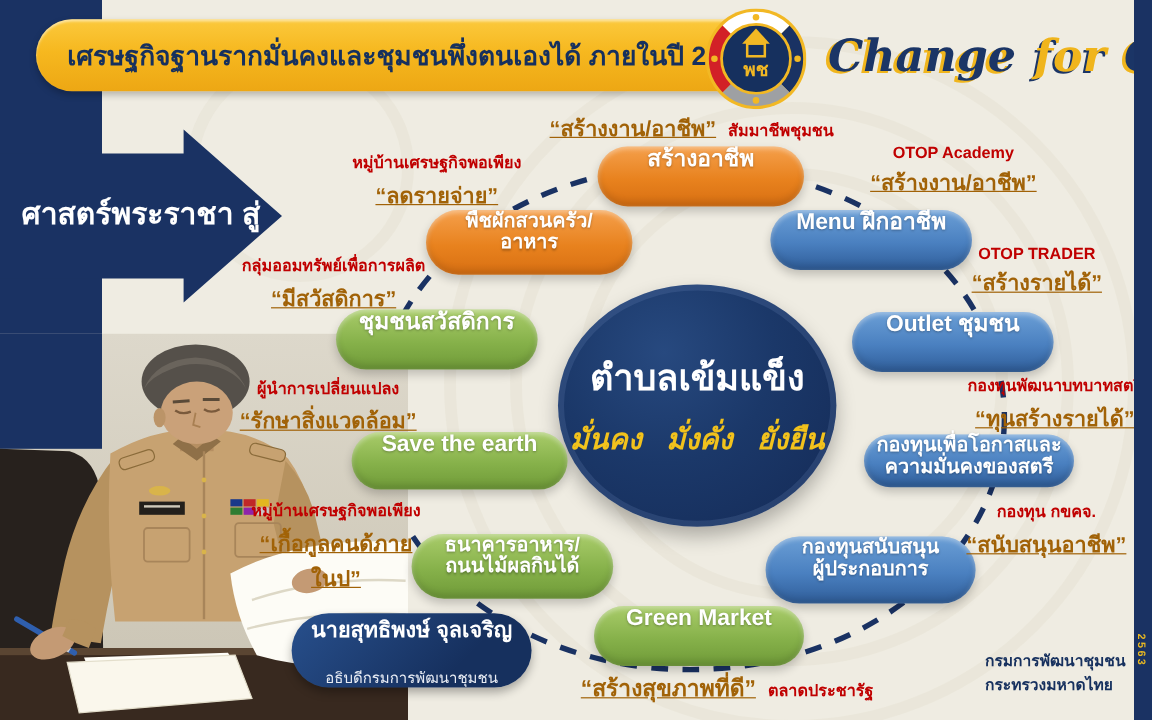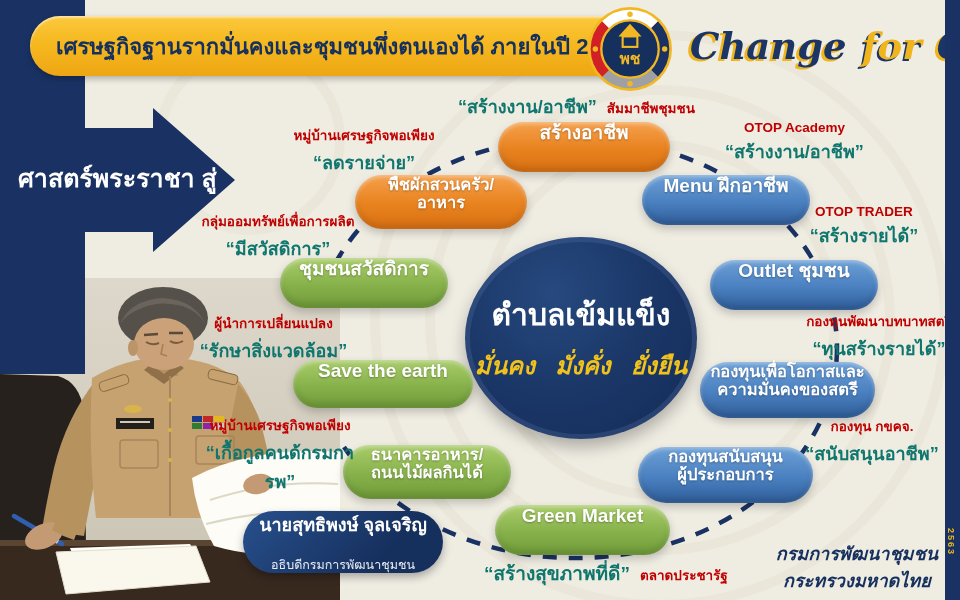--- a/index.html
+++ b/index.html
@@ -46,34 +46,34 @@
   .pill span{display:block;}
   .pill span:empty{display:none;}
   .pill.one{font-size:19px;}
   .pill.two{font-size:16.5px;}
   .orange{background:linear-gradient(180deg,#f5a04c 0%,#e8821e 55%,#d86f12 100%);}
   .blue{background:linear-gradient(180deg,#6b9fd6 0%,#4a80c0 55%,#2f5d99 100%);}
   .green{background:linear-gradient(180deg,#a9cc6a 0%,#86b14a 55%,#6f9a38 100%);}
   
   .lbl{position:absolute;display:flex;flex-direction:column;gap:2px;text-align:center;z-index:5;}
   .lbl .red,.lblrow .red{font-size:13.5px;font-weight:bold;color:#c00000;}
-  .lbl .navy,.lblrow .navy{font-size:18px;font-weight:bold;color:#0f766e;}
+  .lbl .navy,.lblrow .navy{font-size:18px;font-weight:bold;color:#a16207;text-decoration:underline;}
   .lblrow{position:absolute;display:flex;align-items:baseline;gap:10px;white-space:nowrap;z-index:5;}
   
   .photo{position:absolute;left:0;top:278px;width:340px;height:322px;z-index:2;}
   
   .namebox{position:absolute;left:243px;top:511px;width:200px;height:62px;border-radius:31px;
            background:linear-gradient(135deg,#28508d 0%,#16305e 70%);z-index:6;
            display:flex;flex-direction:column;align-items:center;justify-content:center;
            box-shadow:0 4px 8px rgba(0,0,0,.3);}
   .namebox .n1{color:#fff;font-size:18px;font-weight:bold;}
   .namebox .n2{color:#e9edf5;font-size:12.5px;margin-top:16px;}
   
-  .credit{position:absolute;right:22px;top:541px;text-align:center;color:#16305e;
-          font-size:18px;font-weight:bold;line-height:1.5;z-index:5;font-style:italic;}
+  .credit{position:absolute;right:22px;top:541px;text-align:left;color:#16305e;
+          font-size:13px;font-weight:bold;line-height:1.5;z-index:5;}
 </style>
 </head>
 <body>
 
 <div class="stage">
 
   <svg class="wm" width="960" height="600">
     <g fill="none" stroke="#e6e2d3" stroke-width="10" opacity="0.5">
       <circle cx="660" cy="320" r="175"></circle>
         <circle cx="660" cy="320" r="230"></circle>
@@ -201,21 +201,21 @@
   <div class="pill orange two" style="left:355px;top:175px;width:172px;height:54px">
     <span>พืชผักสวนครัว/</span>
       <span>อาหาร</span>
   </div>
   <div class="pill blue one" style="left:642px;top:175px;width:168px;height:50px">
     <span>Menu ฝึกอาชีพ</span>
   </div>
   <div class="pill blue one" style="left:710px;top:260px;width:168px;height:50px">
     <span>Outlet ชุมชน</span>
   </div>
-  <div class="pill blue two" style="left:700px;top:362px;width:175px;height:56px">
+  <div class="pill blue two" style="left:720px;top:362px;width:175px;height:44px">
     <span>กองทุนเพื่อโอกาสและ</span>
       <span>ความมั่นคงของสตรี</span>
   </div>
   <div class="pill blue two" style="left:638px;top:447px;width:175px;height:56px">
     <span>กองทุนสนับสนุน</span>
       <span>ผู้ประกอบการ</span>
   </div>
   <div class="pill green one" style="left:495px;top:505px;width:175px;height:50px">
     <span>Green Market</span>
   </div>
@@ -257,21 +257,21 @@
   <div class="lbl" style="left:198px;top:210px;width:160px">
     <span class="red">กลุ่มออมทรัพย์เพื่อการผลิต</span>
     <span class="navy">“มีสวัสดิการ”</span>
   </div>
   <div class="lbl" style="left:196px;top:312px;width:155px">
     <span class="red">ผู้นำการเปลี่ยนแปลง</span>
     <span class="navy">“รักษาสิ่งแวดล้อม”</span>
   </div>
   <div class="lbl" style="left:196px;top:414px;width:168px">
     <span class="red">หมู่บ้านเศรษฐกิจพอเพียง</span>
-    <span class="navy">“เกื้อกูลคนด้กรมการพ”</span>
+    <span class="navy">“เกื้อกูลคนด้ภายในป”</span>
   </div>
   <div class="lblrow" style="left:484px;top:558px">
     <span class="navy" style="font-size:19px">“สร้างสุขภาพที่ดี”</span>
     <span class="red">ตลาดประชารัฐ</span>
   </div>
 
   <div class="namebox">
     <div class="n1">นายสุทธิพงษ์ จุลเจริญ</div>
     <div class="n2">อธิบดีกรมการพัฒนาชุมชน</div>
   </div>

